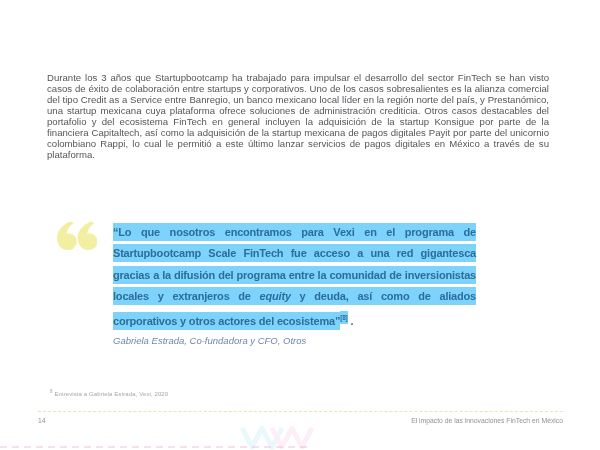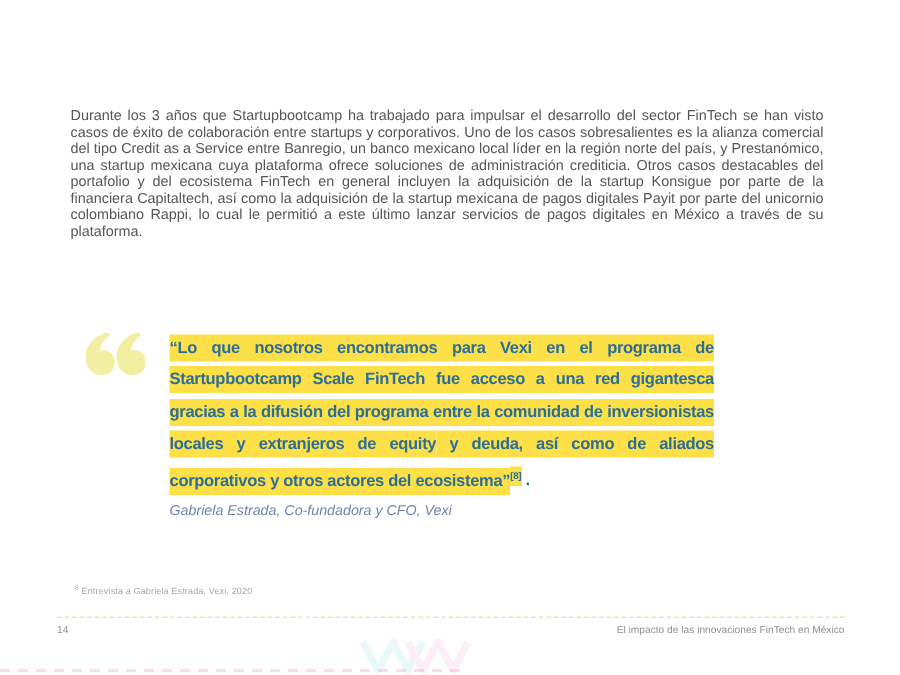--- a/index.html
+++ b/index.html
@@ -38,26 +38,26 @@
   }
   .quote-text {
     font-size: 11px;
     line-height: 21.3px;
     font-weight: 700;
     letter-spacing: -0.2px;
     color: #2b6e99;
     text-align: justify;
   }
   .hl {
-    background: #fde047;
+    background: #7dd3fc;
     padding: 3px 0;
     -webkit-box-decoration-break: clone;
     box-decoration-break: clone;
   }
-  .em { }
+  .em { font-style: italic; }
   sup.ref {
     font-size: 6.5px;
     vertical-align: super;
     font-weight: 700;
   }
   .quote-dot { background: transparent; }
   .attribution {
     margin-top: 3px;
     font-size: 9.5px;
     font-style: italic;
@@ -117,21 +117,21 @@
 
   <div class="quote-icon">
     <svg width="40" height="30" viewBox="0 0 44 32" xmlns="http://www.w3.org/2000/svg">
       <path fill="#f2efa3" d="M15.5 0C6.5 2.8 0 9.5 0 18.2 0 26 5 31.5 12 31.5c5.6 0 9.7-4 9.7-9.4 0-5.1-3.7-8.8-8.6-8.8-1 0-1.9.1-2.6.4C11.6 8.4 14 4.4 18.3 2L15.5 0z"></path>
       <path fill="#f2efa3" d="M38.2 0c-9 2.8-15.5 9.5-15.5 18.2 0 7.8 5 13.3 12 13.3 5.6 0 9.7-4 9.7-9.4 0-5.1-3.7-8.8-8.6-8.8-1 0-1.9.1-2.6.4C34.3 8.4 36.7 4.4 41 2L38.2 0z"></path>
     </svg>
   </div>
 
   <div class="quote-body">
     <p class="quote-text"><span class="hl">“Lo que nosotros encontramos para Vexi en el programa de Startupbootcamp Scale FinTech fue acceso a una red gigantesca gracias a la difusión del programa entre la comunidad de inversionistas locales y extranjeros de </span><span class="hl em">equity</span><span class="hl"> y deuda, así como de aliados corporativos y otros actores del ecosistema”</span><sup class="hl ref">[8]</sup><span class="quote-dot"> .</span></p>
-    <p class="attribution">Gabriela Estrada, Co-fundadora y CFO, Vexi</p>
+    <p class="attribution">Gabriela Estrada, Co-fundadora y CFO, Otros</p>
   </div>
 
   <p class="footnote"><sup>8</sup><span> Entrevista a Gabriela Estrada, Vexi, 2020</span></p>
 
   <div class="footer-divider"></div>
 
   <div class="footer">
     <span class="page-number">14</span>
     <span class="doc-title">El impacto de las innovaciones FinTech en México</span>
   </div>

